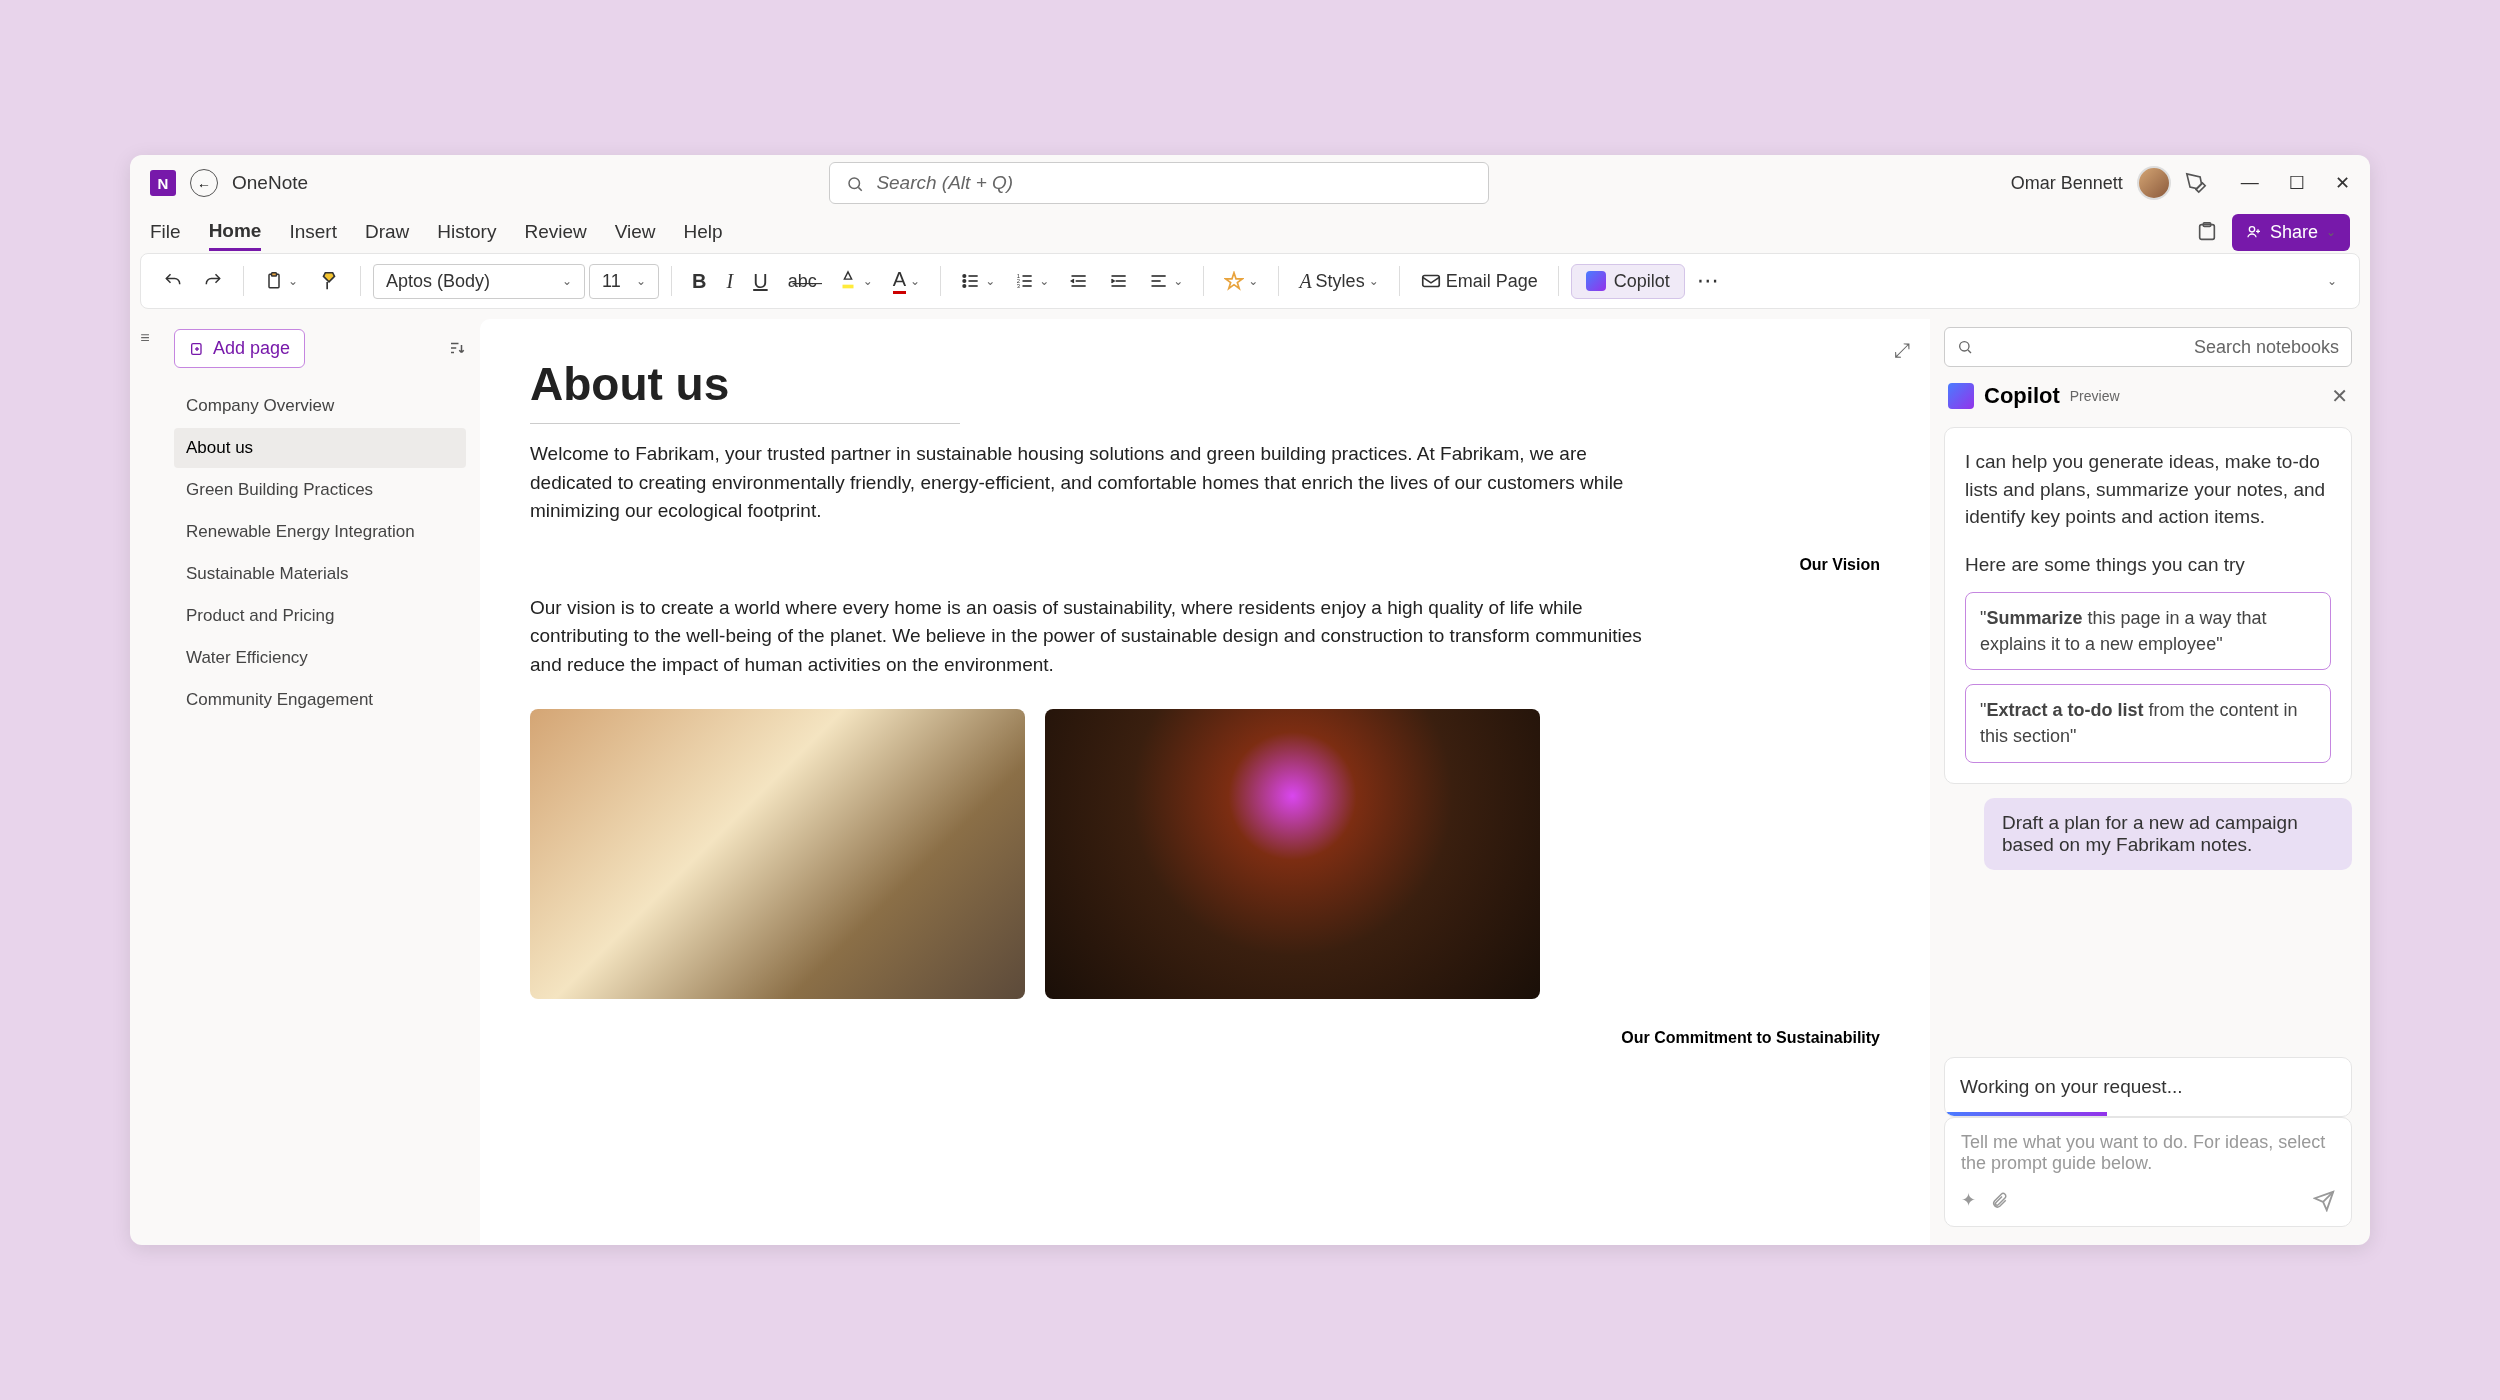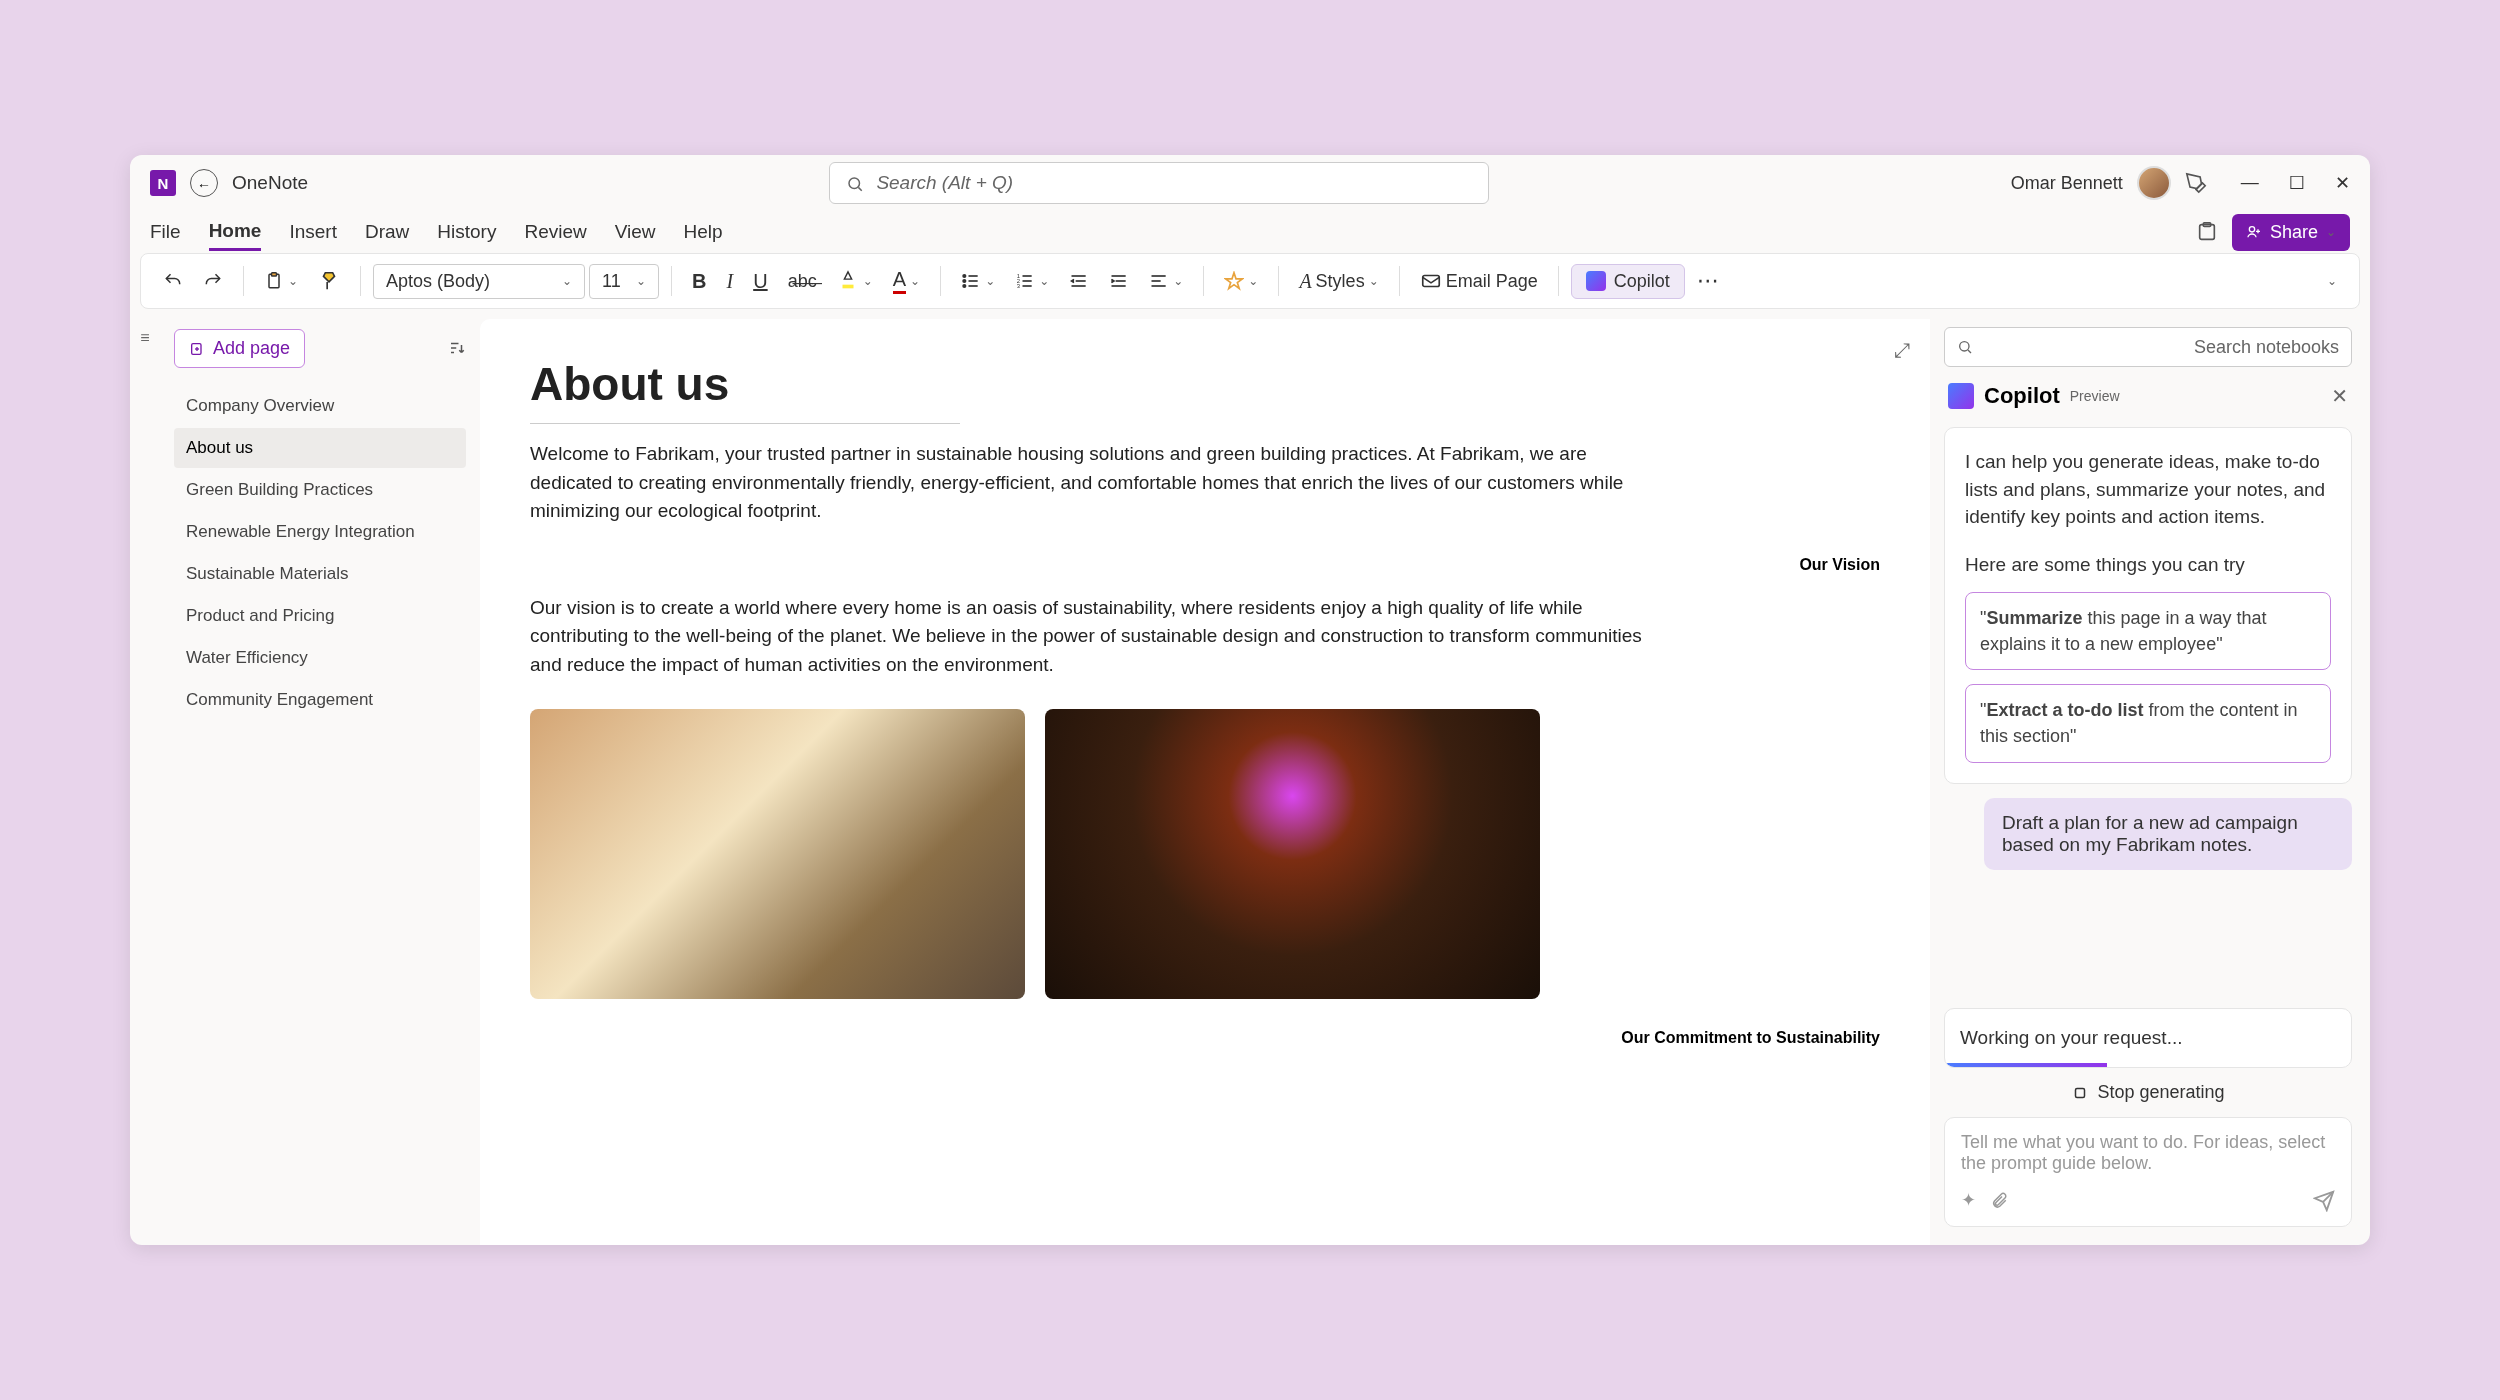--- a/index.html
+++ b/index.html
@@ -351,26 +351,20 @@
 
       <div class="cp-user-msg">Draft a plan for a new ad campaign based on my Fabrikam notes.</div>
 
       <div style="flex:1"></div>
 
       <div class="cp-working">
         <span>Working on your request...</span>
         <div class="cp-progress"></div>
       </div>
 
-      <div class="cp-stop">
-        <svg width="18" height="18" viewBox="0 0 24 24" fill="none" stroke="#333" stroke-width="2">
-            <rect x="6" y="6" width="12" height="12" rx="2"></rect>
-          </svg>
-        <span>Stop generating</span>
-      </div>
 
       <div class="cp-input">
         <div>Tell me what you want to do. For ideas, select the prompt guide below.</div>
         <div class="cp-input-row">
           <span>✦</span>
           <span>
             <svg width="18" height="18" viewBox="0 0 24 24" fill="none" stroke="#999" stroke-width="2">
                 <path d="M21 11l-8 8a5 5 0 01-7-7l9-9a3.5 3.5 0 015 5l-9 9a2 2 0 01-3-3l8-8"></path>
               </svg>
           </span>

